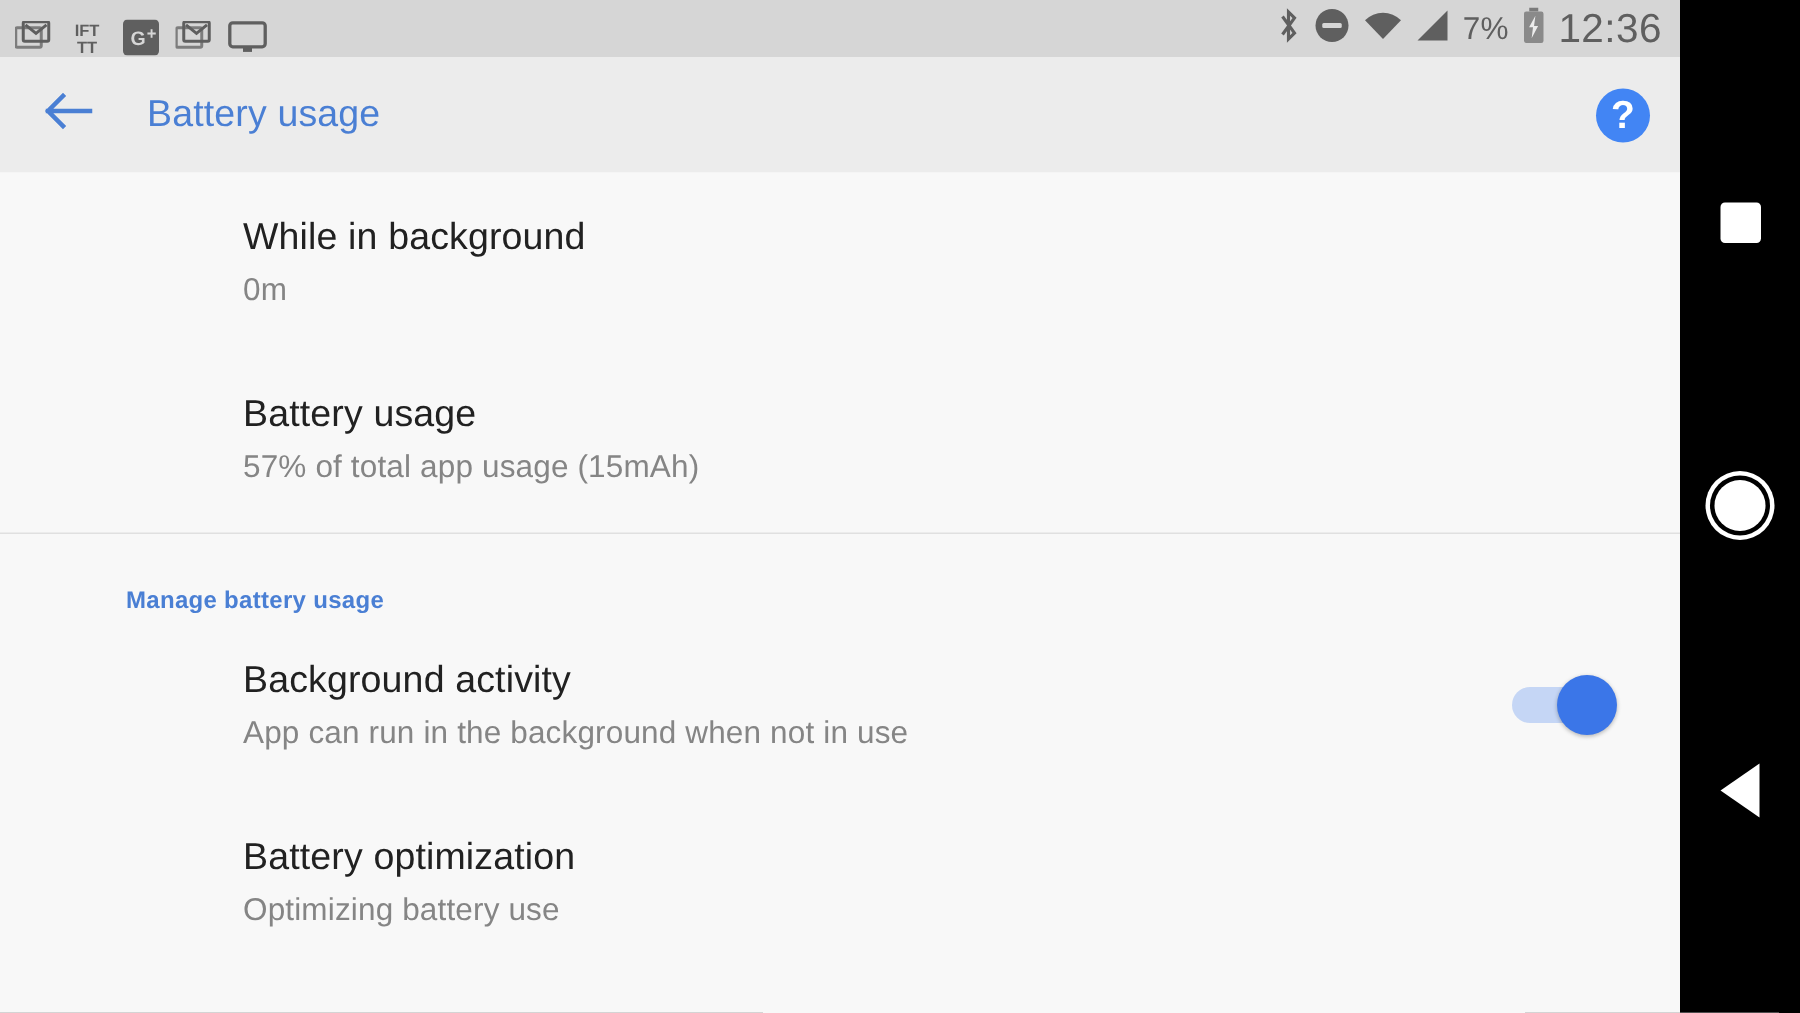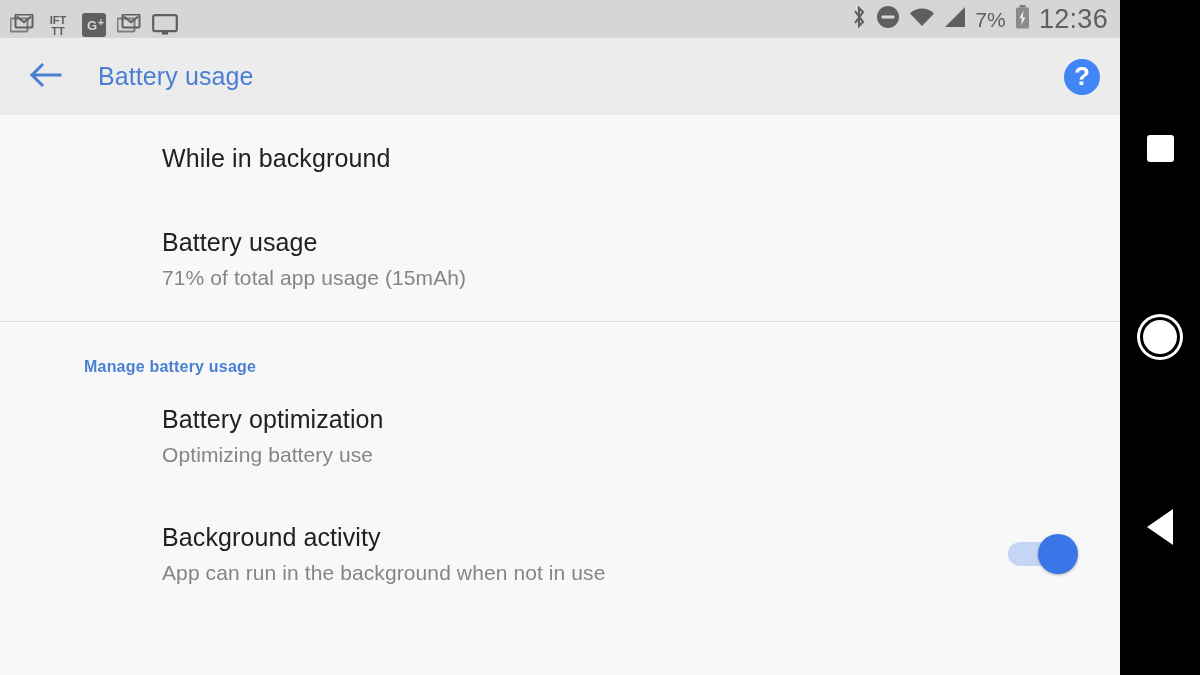--- a/index.html
+++ b/index.html
@@ -326,54 +326,55 @@
       </div>
     </div>
 
     <div id="content">
 
       <div class="section">
 
         <div class="pref-row row-while-bg">
           <div class="pref-text">
             <div class="pref-title">While in background</div>
+            <div class="pref-summary">0m</div>
           </div>
         </div>
 
         <div class="pref-row row-battery-usage">
           <div class="pref-text">
             <div class="pref-title">Battery usage</div>
-            <div class="pref-summary">71% of total app usage (15mAh)</div>
+            <div class="pref-summary">57% of total app usage (15mAh)</div>
           </div>
         </div>
       </div>
 
       <div class="divider"></div>
 
       <div class="section">
 
         <div class="section-header">Manage battery usage</div>
+
+        <div class="pref-row row-bg-activity">
+          <div class="pref-text">
+            <div class="pref-title">Background activity</div>
+            <div class="pref-summary">App can run in the background when not in use</div>
+          </div>
+          <div class="switch">
+            <div class="track"></div>
+            <div class="thumb"></div>
+          </div>
+        </div>
 
         <div class="pref-row row-battery-opt">
           <div class="pref-text">
             <div class="pref-title">Battery optimization</div>
             <div class="pref-summary">Optimizing battery use</div>
           </div>
         </div>
-
-        <div class="pref-row row-bg-activity">
-          <div class="pref-text">
-            <div class="pref-title">Background activity</div>
-            <div class="pref-summary">App can run in the background when not in use</div>
-          </div>
-          <div class="switch">
-            <div class="track"></div>
-            <div class="thumb"></div>
-          </div>
-        </div>
       </div>
 
     </div>
   </div>
 
   <div id="nav-bar">
     <div class="nav-btn" id="nav-recents">
       <span class="sq"></span>
     </div>
     <div class="nav-btn" id="nav-home">

